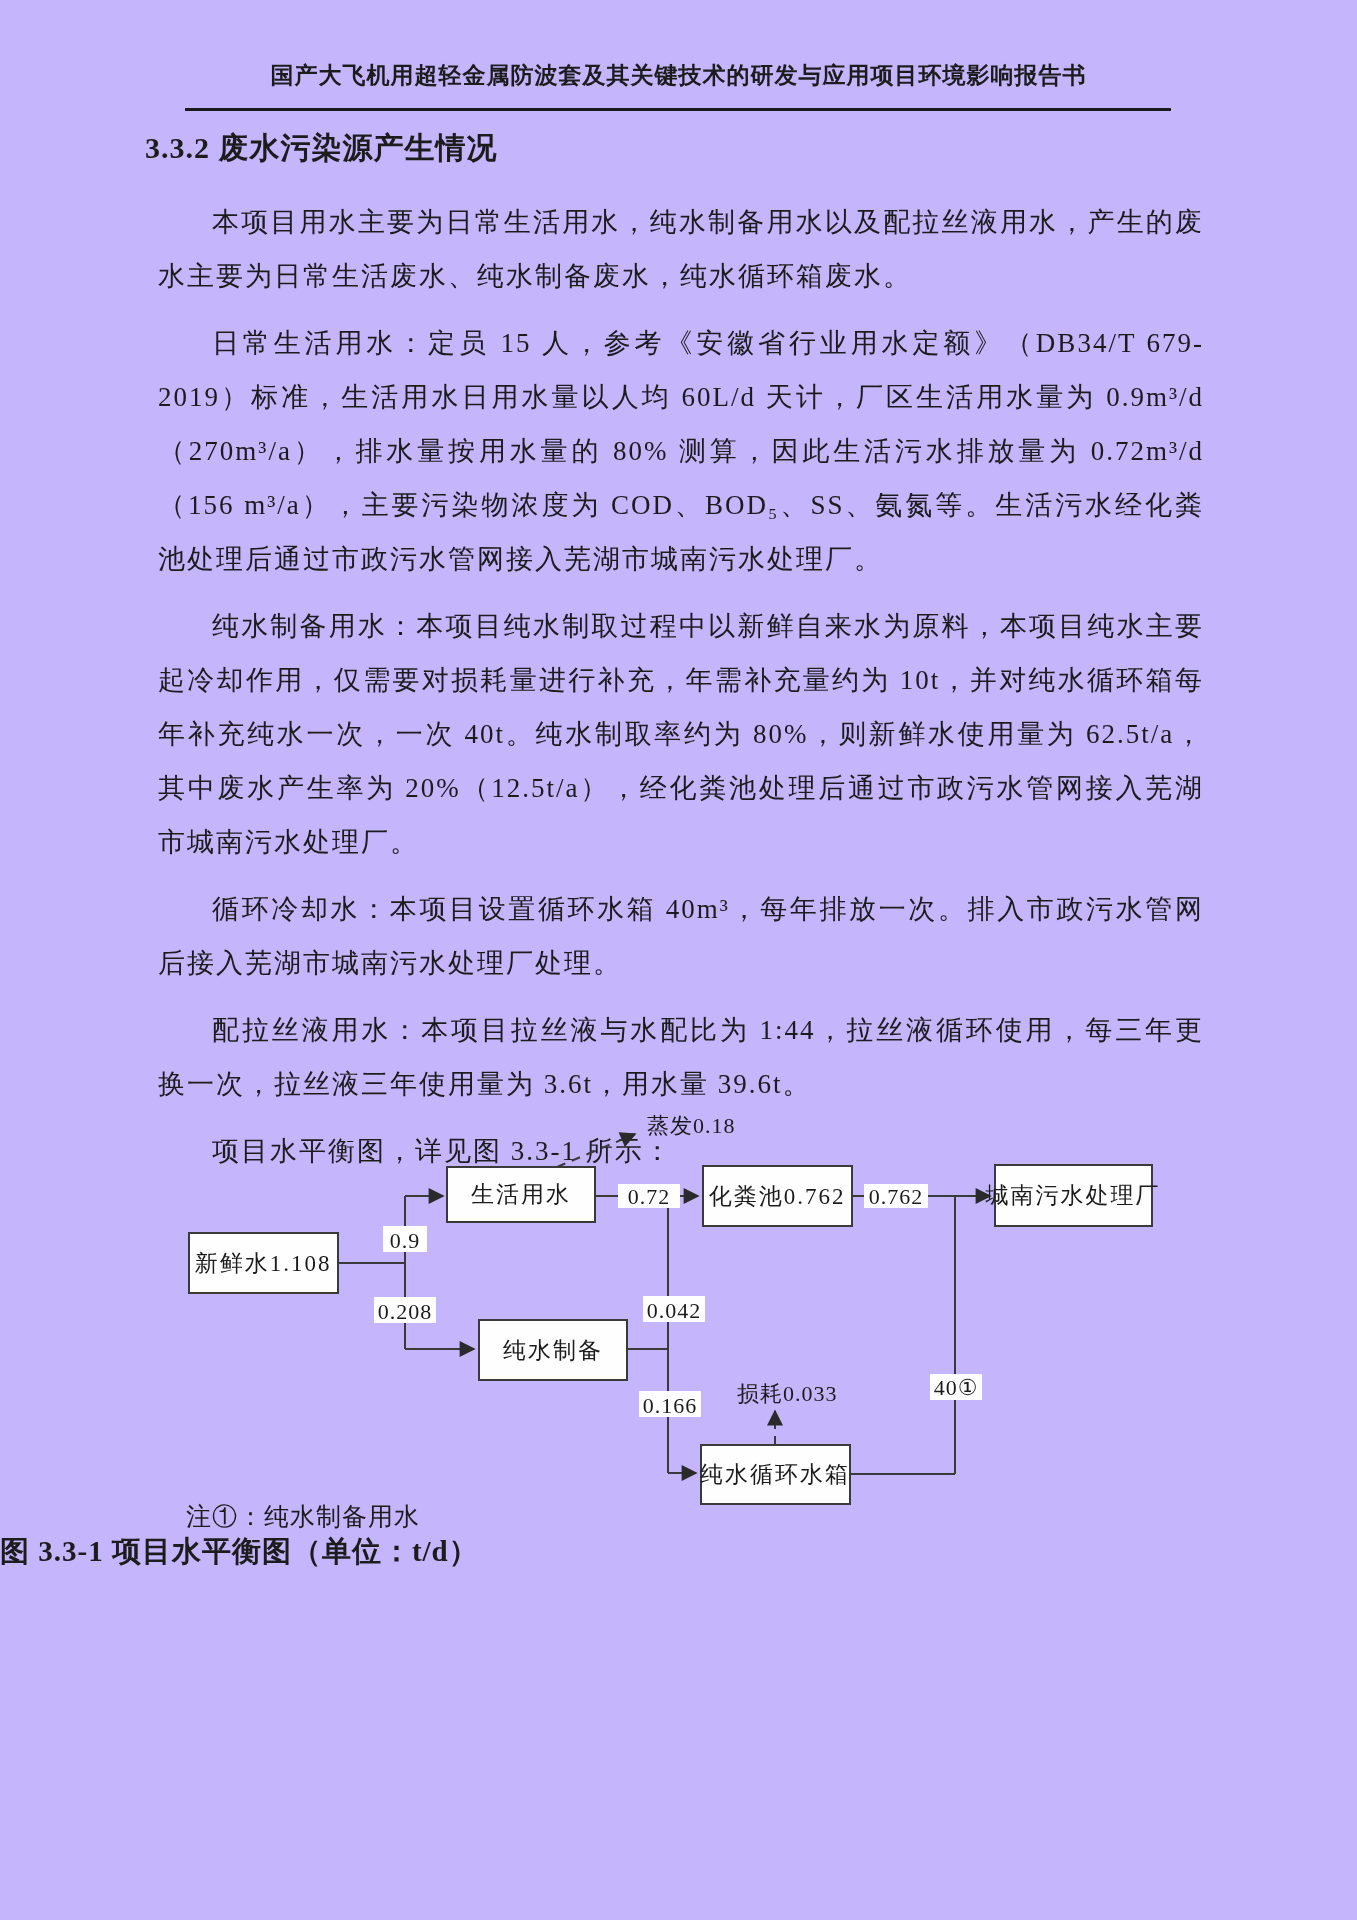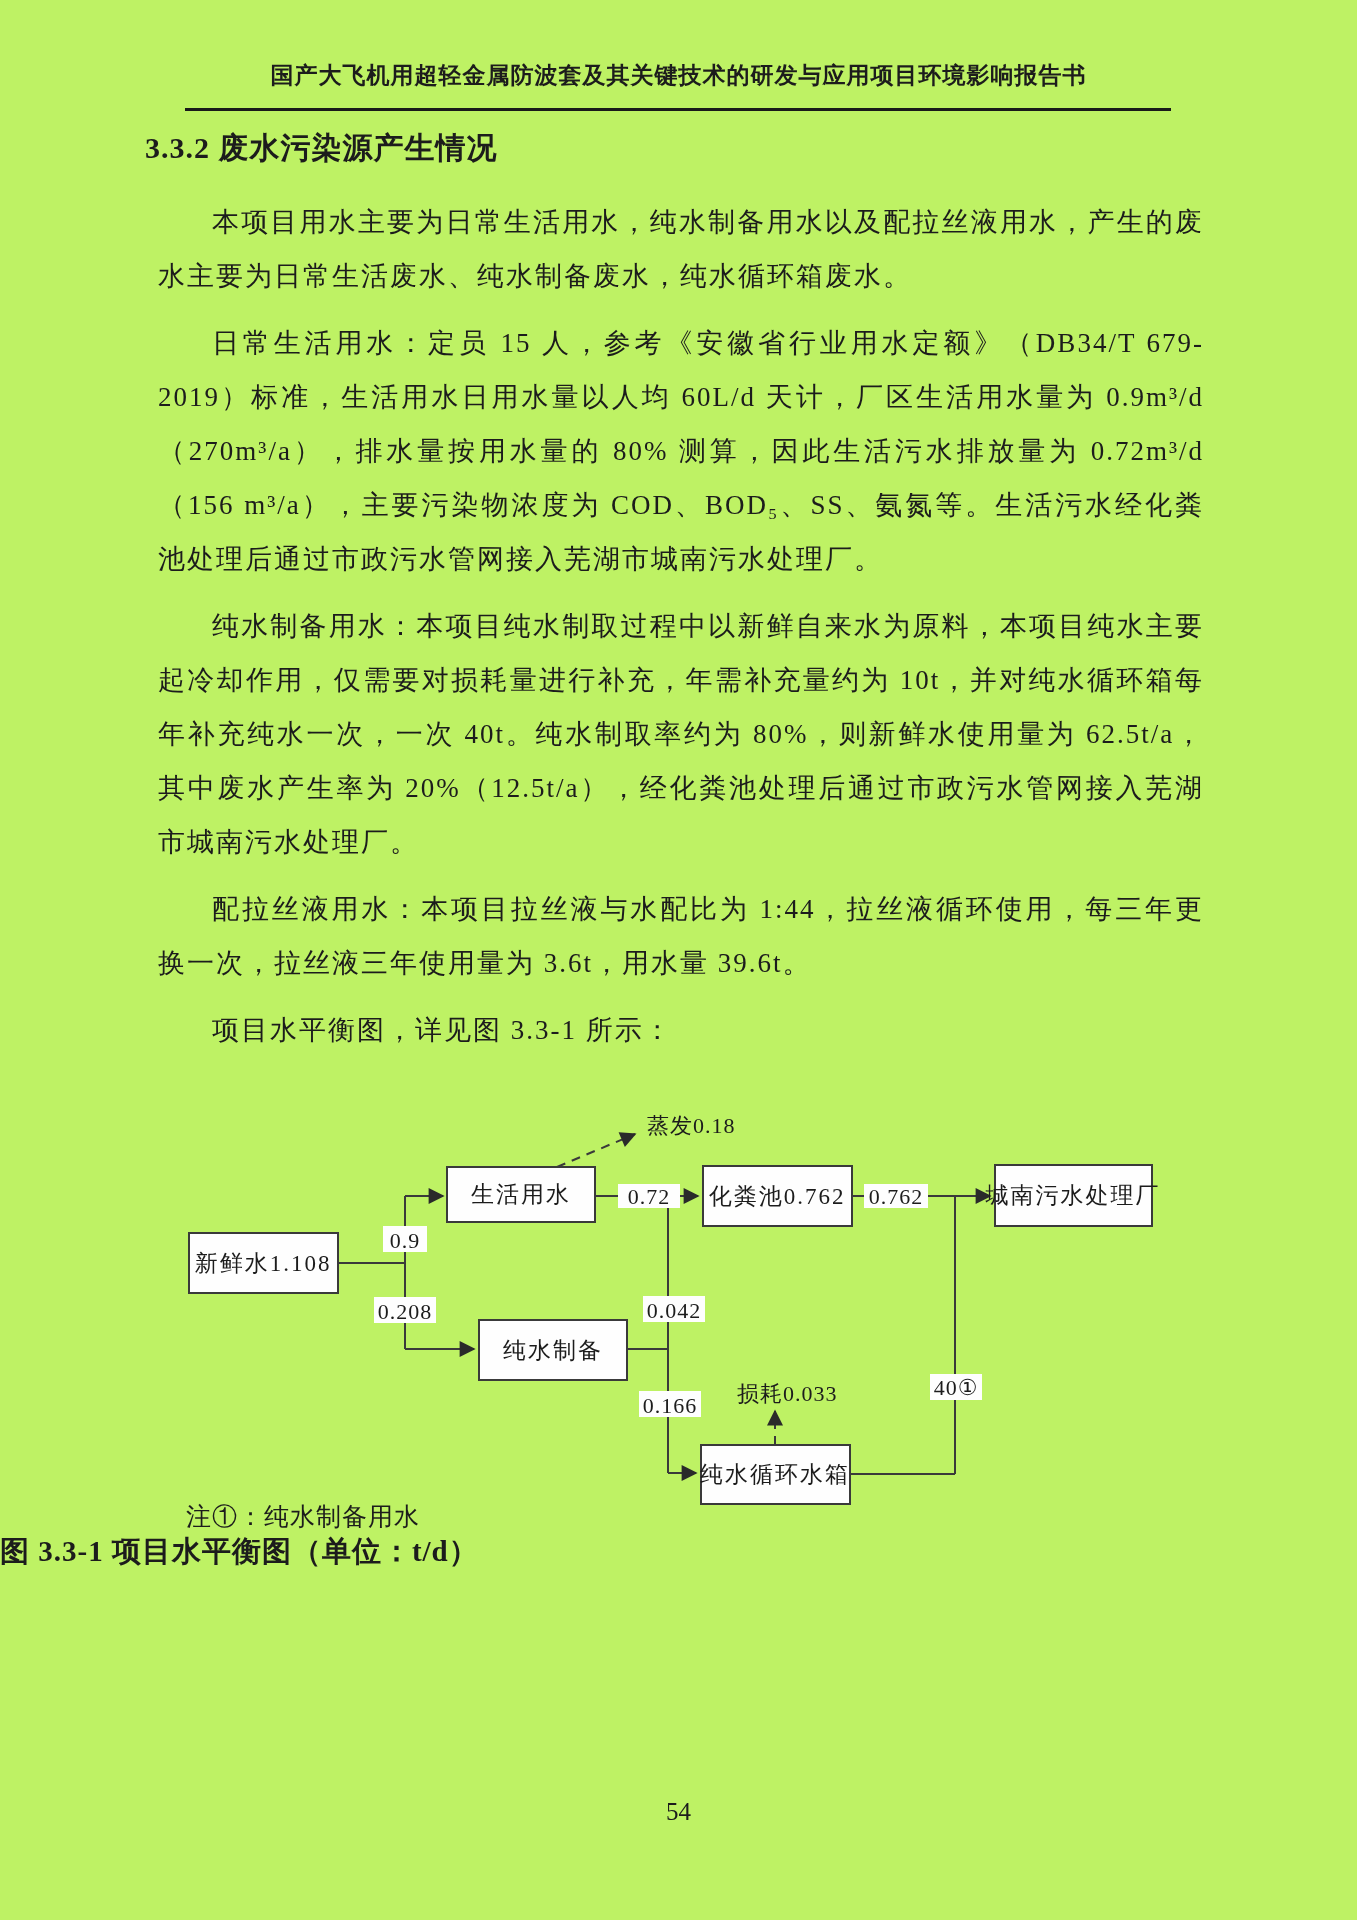--- a/index.html
+++ b/index.html
@@ -1,16 +1,16 @@
 <!DOCTYPE html>
 <html><head>
 <meta charset="utf-8">
 <style>
   html,body{margin:0;padding:0;background:#e8e8e8;}
-  .page{position:relative;width:1357px;height:1920px;background:#bef264;
+  .page{position:relative;width:1357px;height:1920px;background:#c4b5fd;
         font-family:"Liberation Serif","DejaVu Serif",serif;color:#1c1c1c;overflow:hidden;margin:0 auto;}
   .header-title{position:absolute;top:60px;left:0;width:100%;text-align:center;
         font-size:23px;font-weight:600;letter-spacing:1px;}
   .header-rule{position:absolute;top:108px;left:185px;width:986px;height:3px;background:#1a1a1a;}
   .section-heading{position:absolute;top:128px;left:145px;font-size:30px;font-weight:700;letter-spacing:1px;text-align:center;}
   .body-block{position:absolute;top:182px;left:145px;width:1072px;}
   .closing-block{position:absolute;top:1582px;left:145px;width:1072px;}
   .para{margin:13px;font-size:27px;line-height:54px;text-align:justify;text-indent:2em;letter-spacing:2px;}
   .diagram-svg{position:absolute;top:1105px;left:140px;}
   .diagram-note{position:absolute;top:1500px;left:186px;font-size:25px;letter-spacing:1px;}
@@ -33,20 +33,21 @@
 
   <div class="header-title">国产大飞机用超轻金属防波套及其关键技术的研发与应用项目环境影响报告书</div>
   <div class="header-rule"></div>
 
   <div class="section-heading">3.3.2 废水污染源产生情况</div>
 
   <div class="body-block">
     <p class="para">本项目用水主要为日常生活用水，纯水制备用水以及配拉丝液用水，产生的废水主要为日常生活废水、纯水制备废水，纯水循环箱废水。</p>
     <p class="para">日常生活用水：定员 15 人，参考《安徽省行业用水定额》（DB34/T 679-2019）标准，生活用水日用水量以人均 60L/d 天计，厂区生活用水量为 0.9m³/d（270m³/a），排水量按用水量的 80% 测算，因此生活污水排放量为 0.72m³/d（156 m³/a），主要污染物浓度为 COD、BOD₅、SS、氨氮等。生活污水经化粪池处理后通过市政污水管网接入芜湖市城南污水处理厂。</p>
     <p class="para">纯水制备用水：本项目纯水制取过程中以新鲜自来水为原料，本项目纯水主要起冷却作用，仅需要对损耗量进行补充，年需补充量约为 10t，并对纯水循环箱每年补充纯水一次，一次 40t。纯水制取率约为 80%，则新鲜水使用量为 62.5t/a，其中废水产生率为 20%（12.5t/a），经化粪池处理后通过市政污水管网接入芜湖市城南污水处理厂。</p>
+    <p class="para">循环冷却水：本项目设置循环水箱 40m³，每年排放一次。排入市政污水管网后接入芜湖市城南污水处理厂处理。</p>
     <p class="para">配拉丝液用水：本项目拉丝液与水配比为 1:44，拉丝液循环使用，每三年更换一次，拉丝液三年使用量为 3.6t，用水量 39.6t。</p>
     <p class="para">项目水平衡图，详见图 3.3-1 所示：</p>
   </div>
 
   <svg class="diagram-svg" width="1080" height="402" viewBox="0 0 1080 402">
     <defs>
       <marker id="arr" viewBox="0 0 10 10" refX="9" refY="5" markerWidth="9" markerHeight="8" orient="auto">
         <path d="M0,0 L10,5 L0,10 z" fill="#2a2a2a"></path>
       </marker>
     </defs>
@@ -105,15 +106,14 @@
 
       <rect class="box-rect" x="561" y="340" width="149" height="59"></rect>
       <text class="box-label" x="635" y="377">纯水循环水箱</text>
     </g>
   </svg>
 
   <div class="diagram-note">注①：纯水制备用水</div>
   <div class="diagram-caption">图 3.3-1  项目水平衡图（单位：t/d）</div>
 
 
-  <div class="page-number">54</div>
 
 </div>
 
 </body></html>

